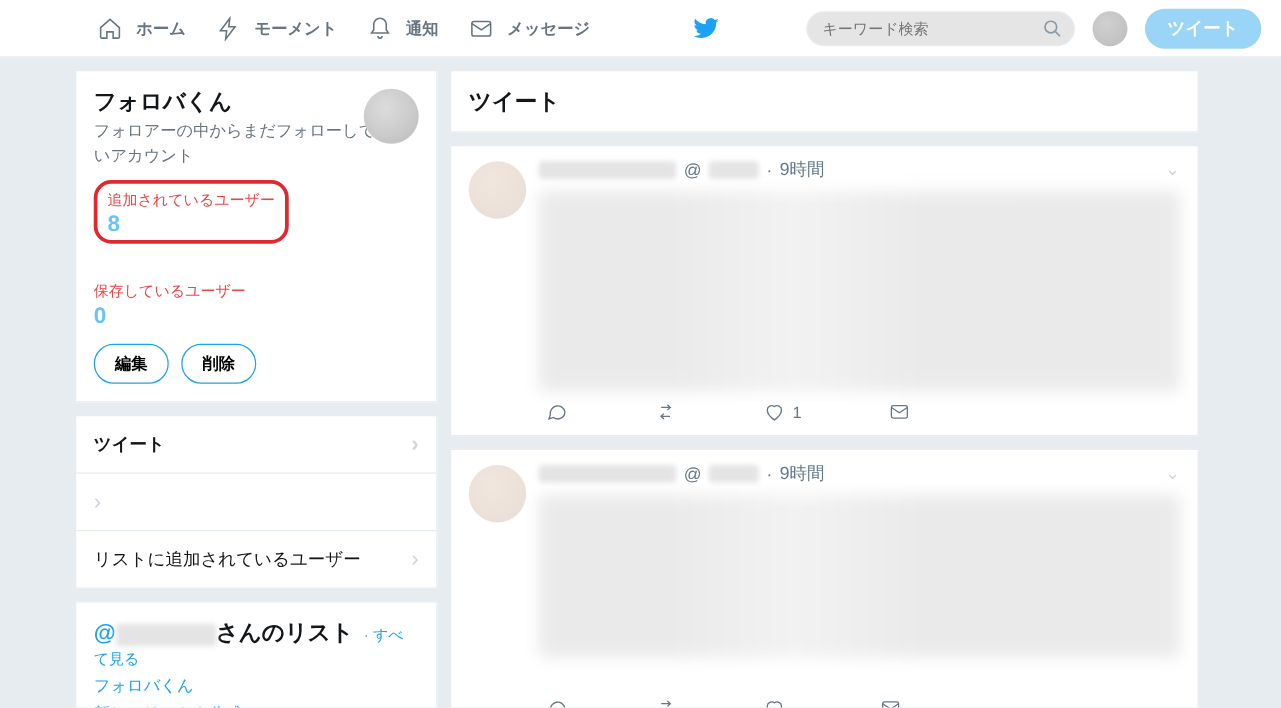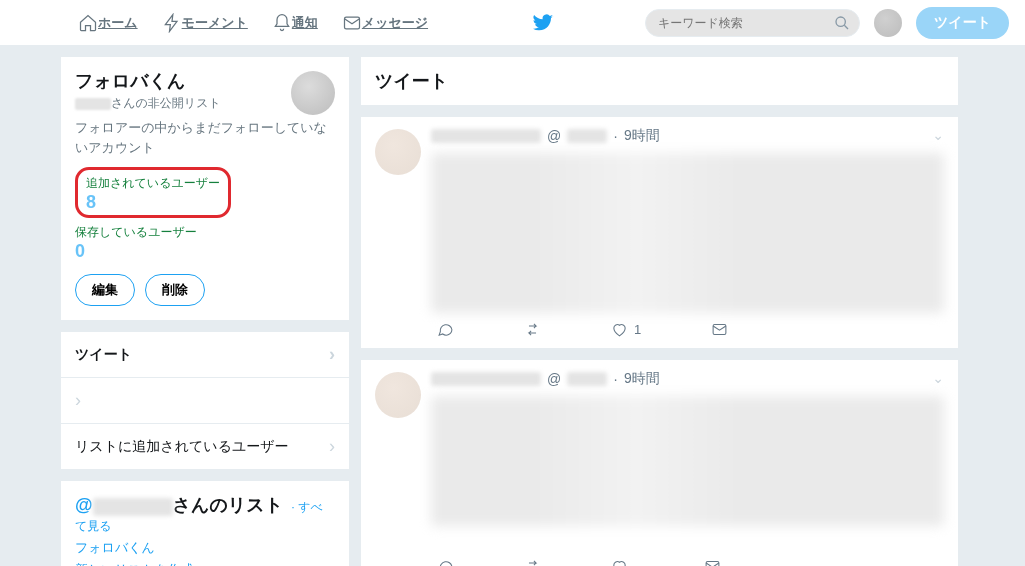--- a/index.html
+++ b/index.html
@@ -18,27 +18,26 @@
     background: #fff;
     border-bottom: 1px solid #e6ecf0;
     height: 46px;
     display: flex;
     align-items: center;
     padding: 0 16px 0 66px;
   }
   .topnav .nav-item {
     display: flex;
     align-items: center;
-    gap: 0;
+    gap: 11px;
     color: #66757f;
     font-size: 13px;
     padding: 0 12px;
     font-weight: bold;
     cursor: pointer;
-    text-decoration: underline;
   }
   .topnav .nav-item svg { width: 20px; height: 20px; fill: none; stroke:#66757f; stroke-width:1.5; }
   .topnav .spacer { flex: 1; display:flex; justify-content:center; }
   .topnav .spacer svg { width: 22px; height: 22px; fill:#1da1f2; }
   .topnav .search-wrap {
     position: relative;
     width: 215px;
   }
   .topnav .search-input {
     width: 100%;
@@ -100,24 +99,24 @@
   }
   .list-head .desc { font-size:13px; color:#66757f; line-height:1.5; margin-bottom:10px; }
 
   .highlight-box {
     border: 3px solid #e0292f;
     border-radius: 14px;
     padding: 4px 8px 2px 8px;
     display: inline-block;
     margin-bottom: 6px;
   }
-  .stat-label { font-size:12px; color:#15803d; }
+  .stat-label { font-size:12px; color:#ef4444; }
   .stat-value { font-size:18px; font-weight:bold; color:#68c3f8; }
   .stat-block { margin-bottom: 10px; }
-  .stat-block .stat-label { display:block; }
+  .stat-block .stat-label { display:block;margin-top:24px; }
   .stat-block .stat-value { display:block; }
 
   .btn-row { display:flex; gap:10px; margin-top:12px; }
   .pill-btn {
     border: 1px solid #1da1f2;
     color: #000000;
     background:#fff;
     border-radius: 18px;
     padding: 6px 16px;
     font-size: 13px;
@@ -235,23 +234,20 @@
   <button class="tweet-btn">ツイート</button>
 </div>
 
 <div class="page">
 
   <div class="sidebar">
 
     <div class="card list-head">
       <div class="avatar"></div>
       <div class="title">フォロバくん</div>
-      <div class="subtitle">
-        <span class="blur"></span><span>さんの非公開リスト</span>
-      </div>
       <div class="desc">フォロアーの中からまだフォローしていないアカウント</div>
 
       <div class="highlight-box">
         <span class="stat-label">追加されているユーザー</span><br>
         <span class="stat-value">8</span>
       </div>
 
       <div class="stat-block">
         <span class="stat-label">保存しているユーザー</span>
         <span class="stat-value">0</span>

